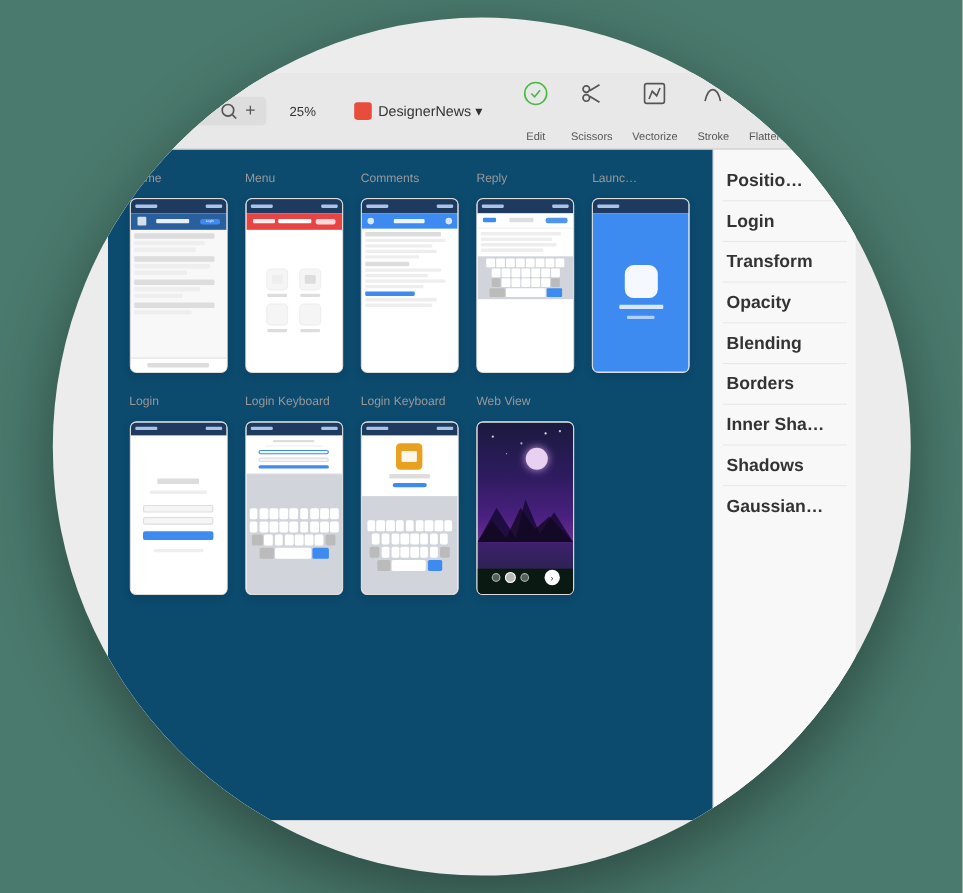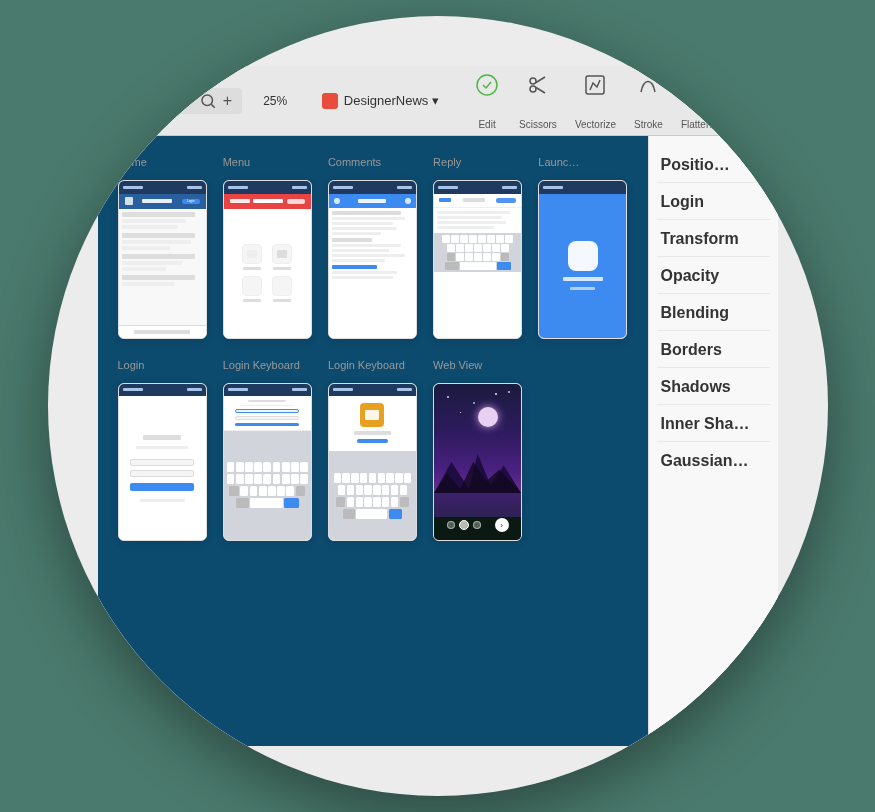--- a/index.html
+++ b/index.html
@@ -729,24 +729,24 @@
         <div class="panel-section">
           <span class="panel-section-title">Opacity</span>
         </div>
         <div class="panel-section">
           <span class="panel-section-title">Blending</span>
         </div>
         <div class="panel-section">
           <span class="panel-section-title">Borders</span>
         </div>
         <div class="panel-section">
+          <span class="panel-section-title">Inner Sha…</span>
+        </div>
+        <div class="panel-section">
           <span class="panel-section-title">Shadows</span>
-        </div>
-        <div class="panel-section">
-          <span class="panel-section-title">Inner Sha…</span>
         </div>
         <div class="panel-section">
           <span class="panel-section-title">Gaussian…</span>
         </div>
       </div>
     </div>
   </div>
 </div>
 
 </body></html>

